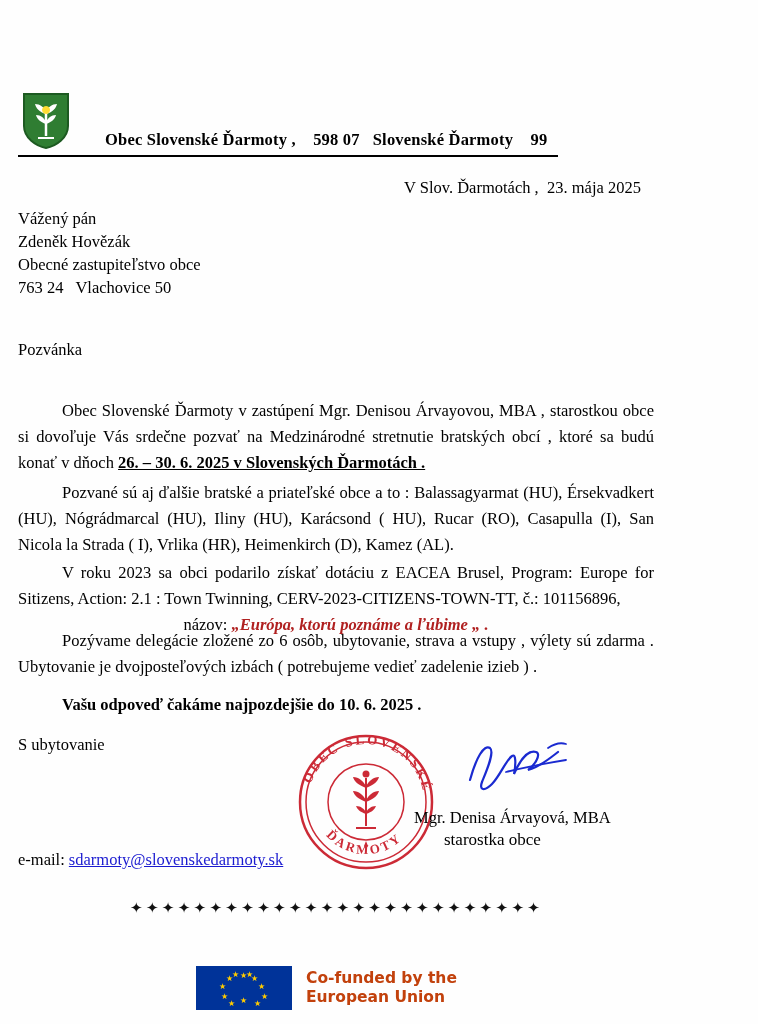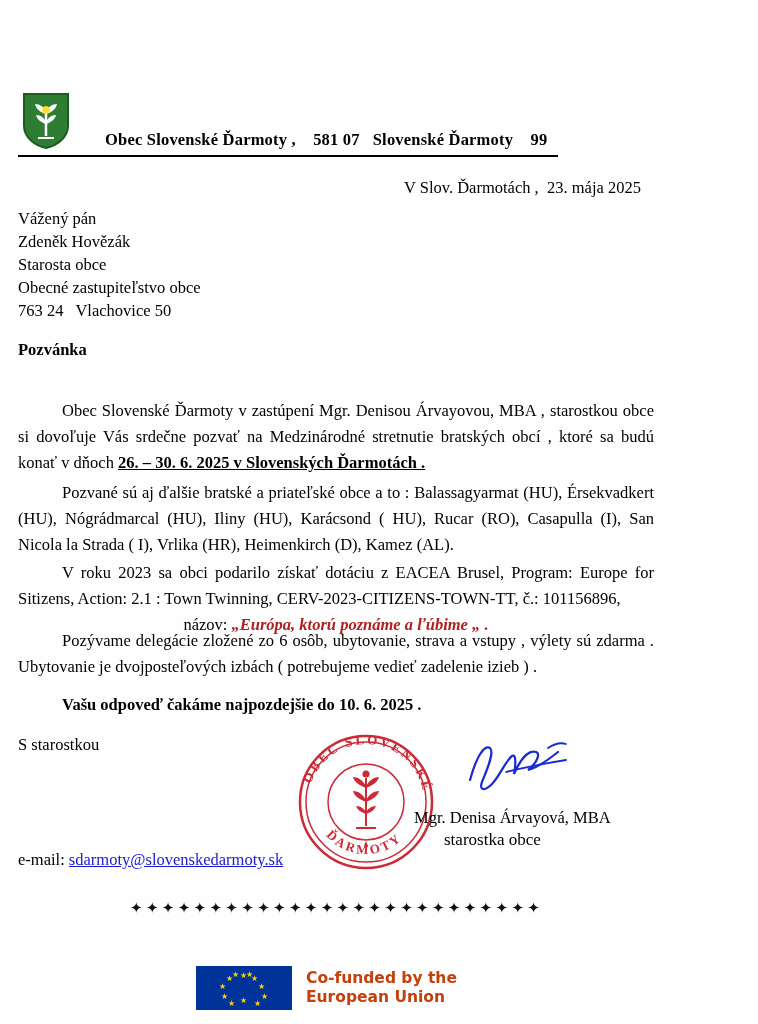--- a/index.html
+++ b/index.html
@@ -77,21 +77,21 @@
     line-height: 23px;
   }
   .addressee div { white-space: pre; }
 
   
   .subject {
     position: absolute;
     left: 18px;
     top: 340px;
     font-size: 16.5px;
-    font-weight: bold;
+    font-weight: normal;
   }
 
   
   .body-block {
     position: absolute;
     left: 18px;
     width: 636px;
     font-size: 16.5px;
     line-height: 26px;
     text-align: justify;
@@ -221,30 +221,29 @@
         <path d="M2 2 H46 V34 C46 46 34 54 24 56 C14 54 2 46 2 34 Z" fill="#2f7d32" stroke="#1d5a21" stroke-width="2"></path>
         <path d="M24 16 L24 44" stroke="#ffffff" stroke-width="2.5"></path>
         <path d="M24 22 C17 20 14 16 13 12 C18 12 22 15 24 20 Z" fill="#ffffff"></path>
         <path d="M24 22 C31 20 34 16 35 12 C30 12 26 15 24 20 Z" fill="#ffffff"></path>
         <path d="M24 32 C18 30 15 27 14 23 C19 23 22 26 24 30 Z" fill="#ffffff"></path>
         <path d="M24 32 C30 30 33 27 34 23 C29 23 26 26 24 30 Z" fill="#ffffff"></path>
         <path d="M24 14 a4 4 0 1 0 0.1 0" fill="#ffdd33"></path>
         <path d="M16 46 H32" stroke="#ffffff" stroke-width="2"></path>
       </svg>
     </div>
-    <div class="header-title">Obec Slovenské Ďarmoty ,    581 07   Slovenské Ďarmoty    99</div>
+    <div class="header-title">Obec Slovenské Ďarmoty ,    598 07   Slovenské Ďarmoty    99</div>
     <div class="header-rule"></div>
   </div>
 
   <div class="place-date">V Slov. Ďarmotách ,  23. mája 2025</div>
 
   <div class="addressee">
     <div>Vážený pán</div>
     <div>Zdeněk Hovězák</div>
-    <div>Starosta obce</div>
     <div>Obecné zastupiteľstvo obce</div>
     <div>763 24   Vlachovice 50</div>
   </div>
 
   <div class="subject">Pozvánka</div>
 
   <div class="body-block p1">
     <span class="indent"></span><span>Obec Slovenské Ďarmoty v zastúpení Mgr. Denisou Árvayovou, MBA , starostkou obce si dovoľuje Vás srdečne pozvať na Medzinárodné stretnutie bratských obcí , ktoré sa budú konať v dňoch </span><span class="bold u">26. – 30. 6. 2025  v Slovenských Ďarmotách .</span>
   </div>
 
@@ -259,21 +258,21 @@
 
   <div class="body-block p4">
     <span class="indent"></span><span>Pozývame delegácie zložené zo 6 osôb, ubytovanie, strava a vstupy , výlety  sú zdarma . Ubytovanie je dvojposteľových  izbách ( potrebujeme vedieť zadelenie izieb ) .</span>
   </div>
 
   <div class="body-block p5">
     <span class="indent"></span><span>Vašu odpoveď čakáme najpozdejšie do 10. 6. 2025 .</span>
   </div>
 
   <div class="body-block p6">
-    <span>S starostkou</span>
+    <span>S ubytovanie</span>
   </div>
 
   <div class="stamp">
     <svg width="160" height="160" viewBox="0 0 160 160">
       <defs>
         <path id="arcTop" d="M 22 80 A 58 58 0 0 1 138 80" fill="none"></path>
         <path id="arcBot" d="M 28 80 A 52 52 0 0 0 132 80" fill="none"></path>
       </defs>
       <circle cx="80" cy="80" r="66" fill="none" stroke="#cc2a36" stroke-width="2.5"></circle>
       <circle cx="80" cy="80" r="60" fill="none" stroke="#cc2a36" stroke-width="1.5"></circle>

